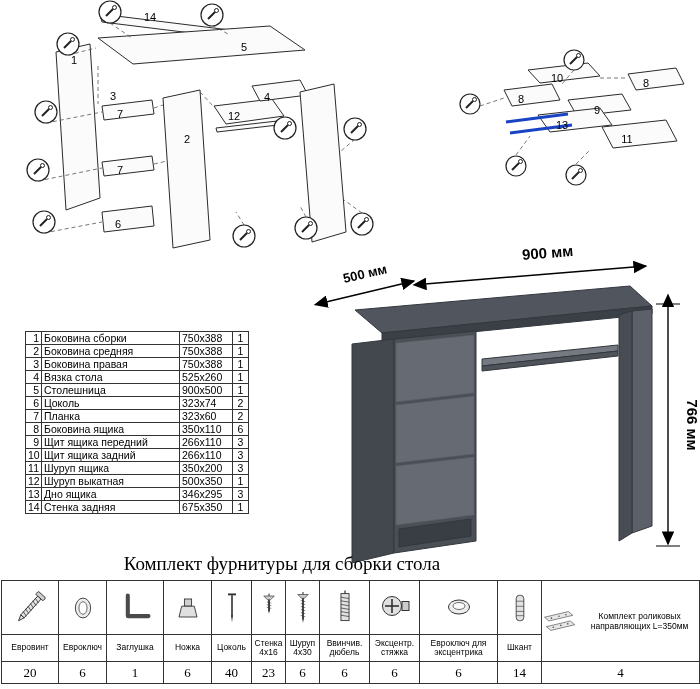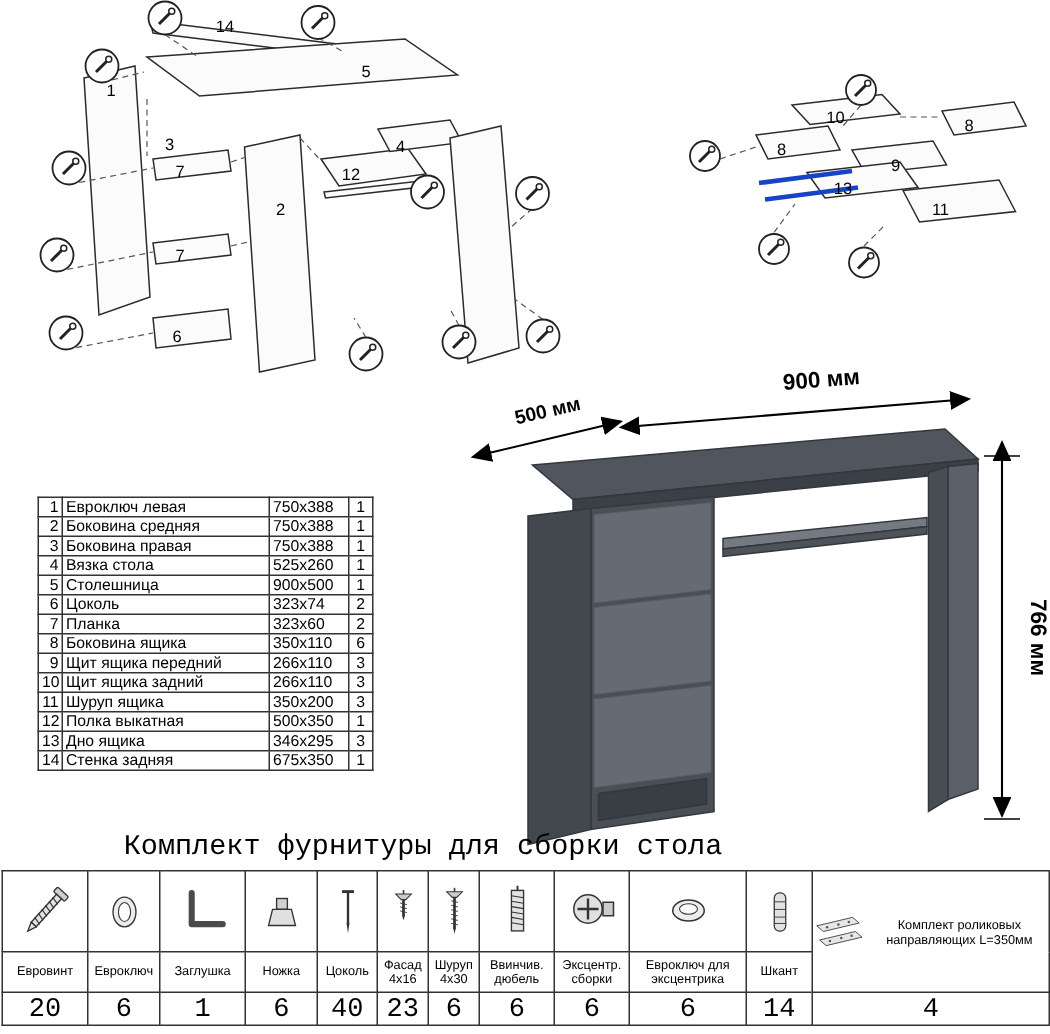--- a/index.html
+++ b/index.html
@@ -8,27 +8,27 @@
   .abs{position:absolute}
   svg{display:block}
   
   #parts-table{position:absolute;left:25px;top:331px;width:223px;border-collapse:collapse;table-layout:fixed;font-size:10.5px}
   #parts-table td{border:1px solid #333;height:12.8px;line-height:12px;padding:0 2px;white-space:nowrap;overflow:hidden}
   .pt-num{width:16px;text-align:right;padding-right:3px}
   .pt-name{width:138px}
   .pt-size{width:53px}
   .pt-qty{width:16px;text-align:center}
   
-  #hw-title{position:absolute;top:553px;left:0;width:564px;text-align:center;font-family:Liberation Mono, monospace;font-size:19px}
+  #hw-title{position:absolute;top:553px;left:0;width:564px;text-align:center;font-family:Liberation Serif, serif;font-size:19px}
   #hardware-table{position:absolute;left:1px;top:580px;width:698px;border-collapse:collapse;table-layout:fixed}
   #hardware-table td{border:1px solid #333;text-align:center;vertical-align:middle;padding:0}
   td.hw-icon{height:54px}
   td.hw-icon svg{margin:0 auto}
   td.hw-name{height:27px;font-size:8.5px;line-height:9.5px;padding:0 1px}
-  td.hw-qty{height:22px;font-size:18px;font-family:Liberation Mono, monospace}
+  td.hw-qty{height:22px;font-size:13px;font-family:Liberation Serif, serif}
   td.hw-kit{text-align:left;font-size:8.5px;line-height:10px;padding:2px}
   .kit-inner{display:flex;align-items:center;gap:3px}
   
   .dlabel{font-family:"Liberation Sans",sans-serif;font-size:11px;fill:#000}
   .dim{font-family:"Liberation Sans",sans-serif;font-weight:bold;fill:#000}
 </style>
 </head>
 <body>
 
 <svg id="main-exploded" class="abs" style="left:0;top:0" width="445" height="265" viewBox="0 0 445 265">
@@ -181,21 +181,21 @@
     <text class="dlabel" x="147" y="66">9</text>
     <text class="dlabel" x="112" y="81">13</text>
     <text class="dlabel" x="177" y="95">11</text>
   </g>
 </svg>
 
 <table id="parts-table">
   <tbody>
     <tr>
         <td class="pt-num">1</td>
-        <td class="pt-name">Евроключ левая</td>
+        <td class="pt-name">Боковина сборки</td>
         <td class="pt-size">750х388</td>
         <td class="pt-qty">1</td>
       </tr>
     <tr>
         <td class="pt-num">2</td>
         <td class="pt-name">Боковина средняя</td>
         <td class="pt-size">750х388</td>
         <td class="pt-qty">1</td>
       </tr>
     <tr>
@@ -247,21 +247,21 @@
         <td class="pt-qty">3</td>
       </tr>
     <tr>
         <td class="pt-num">11</td>
         <td class="pt-name">Шуруп ящика</td>
         <td class="pt-size">350х200</td>
         <td class="pt-qty">3</td>
       </tr>
     <tr>
         <td class="pt-num">12</td>
-        <td class="pt-name">Полка выкатная</td>
+        <td class="pt-name">Шуруп выкатная</td>
         <td class="pt-size">500х350</td>
         <td class="pt-qty">1</td>
       </tr>
     <tr>
         <td class="pt-num">13</td>
         <td class="pt-name">Дно ящика</td>
         <td class="pt-size">346х295</td>
         <td class="pt-qty">3</td>
       </tr>
     <tr>
@@ -435,24 +435,24 @@
           <span>Комплект роликовых направляющих L=350мм</span>
         </div>
       </td>
     </tr>
     <tr>
       <td class="hw-name">Евровинт</td>
       <td class="hw-name">Евроключ</td>
       <td class="hw-name">Заглушка</td>
       <td class="hw-name">Ножка</td>
       <td class="hw-name">Цоколь</td>
-      <td class="hw-name">Фасад 4х16</td>
+      <td class="hw-name">Стенка 4х16</td>
       <td class="hw-name">Шуруп 4х30</td>
       <td class="hw-name">Ввинчив. дюбель</td>
-      <td class="hw-name">Эксцентр. сборки</td>
+      <td class="hw-name">Эксцентр. стяжка</td>
       <td class="hw-name">Евроключ для эксцентрика</td>
       <td class="hw-name">Шкант</td>
     </tr>
     <tr>
       <td class="hw-qty">20</td>
       <td class="hw-qty">6</td>
       <td class="hw-qty">1</td>
       <td class="hw-qty">6</td>
       <td class="hw-qty">40</td>
       <td class="hw-qty">23</td>

